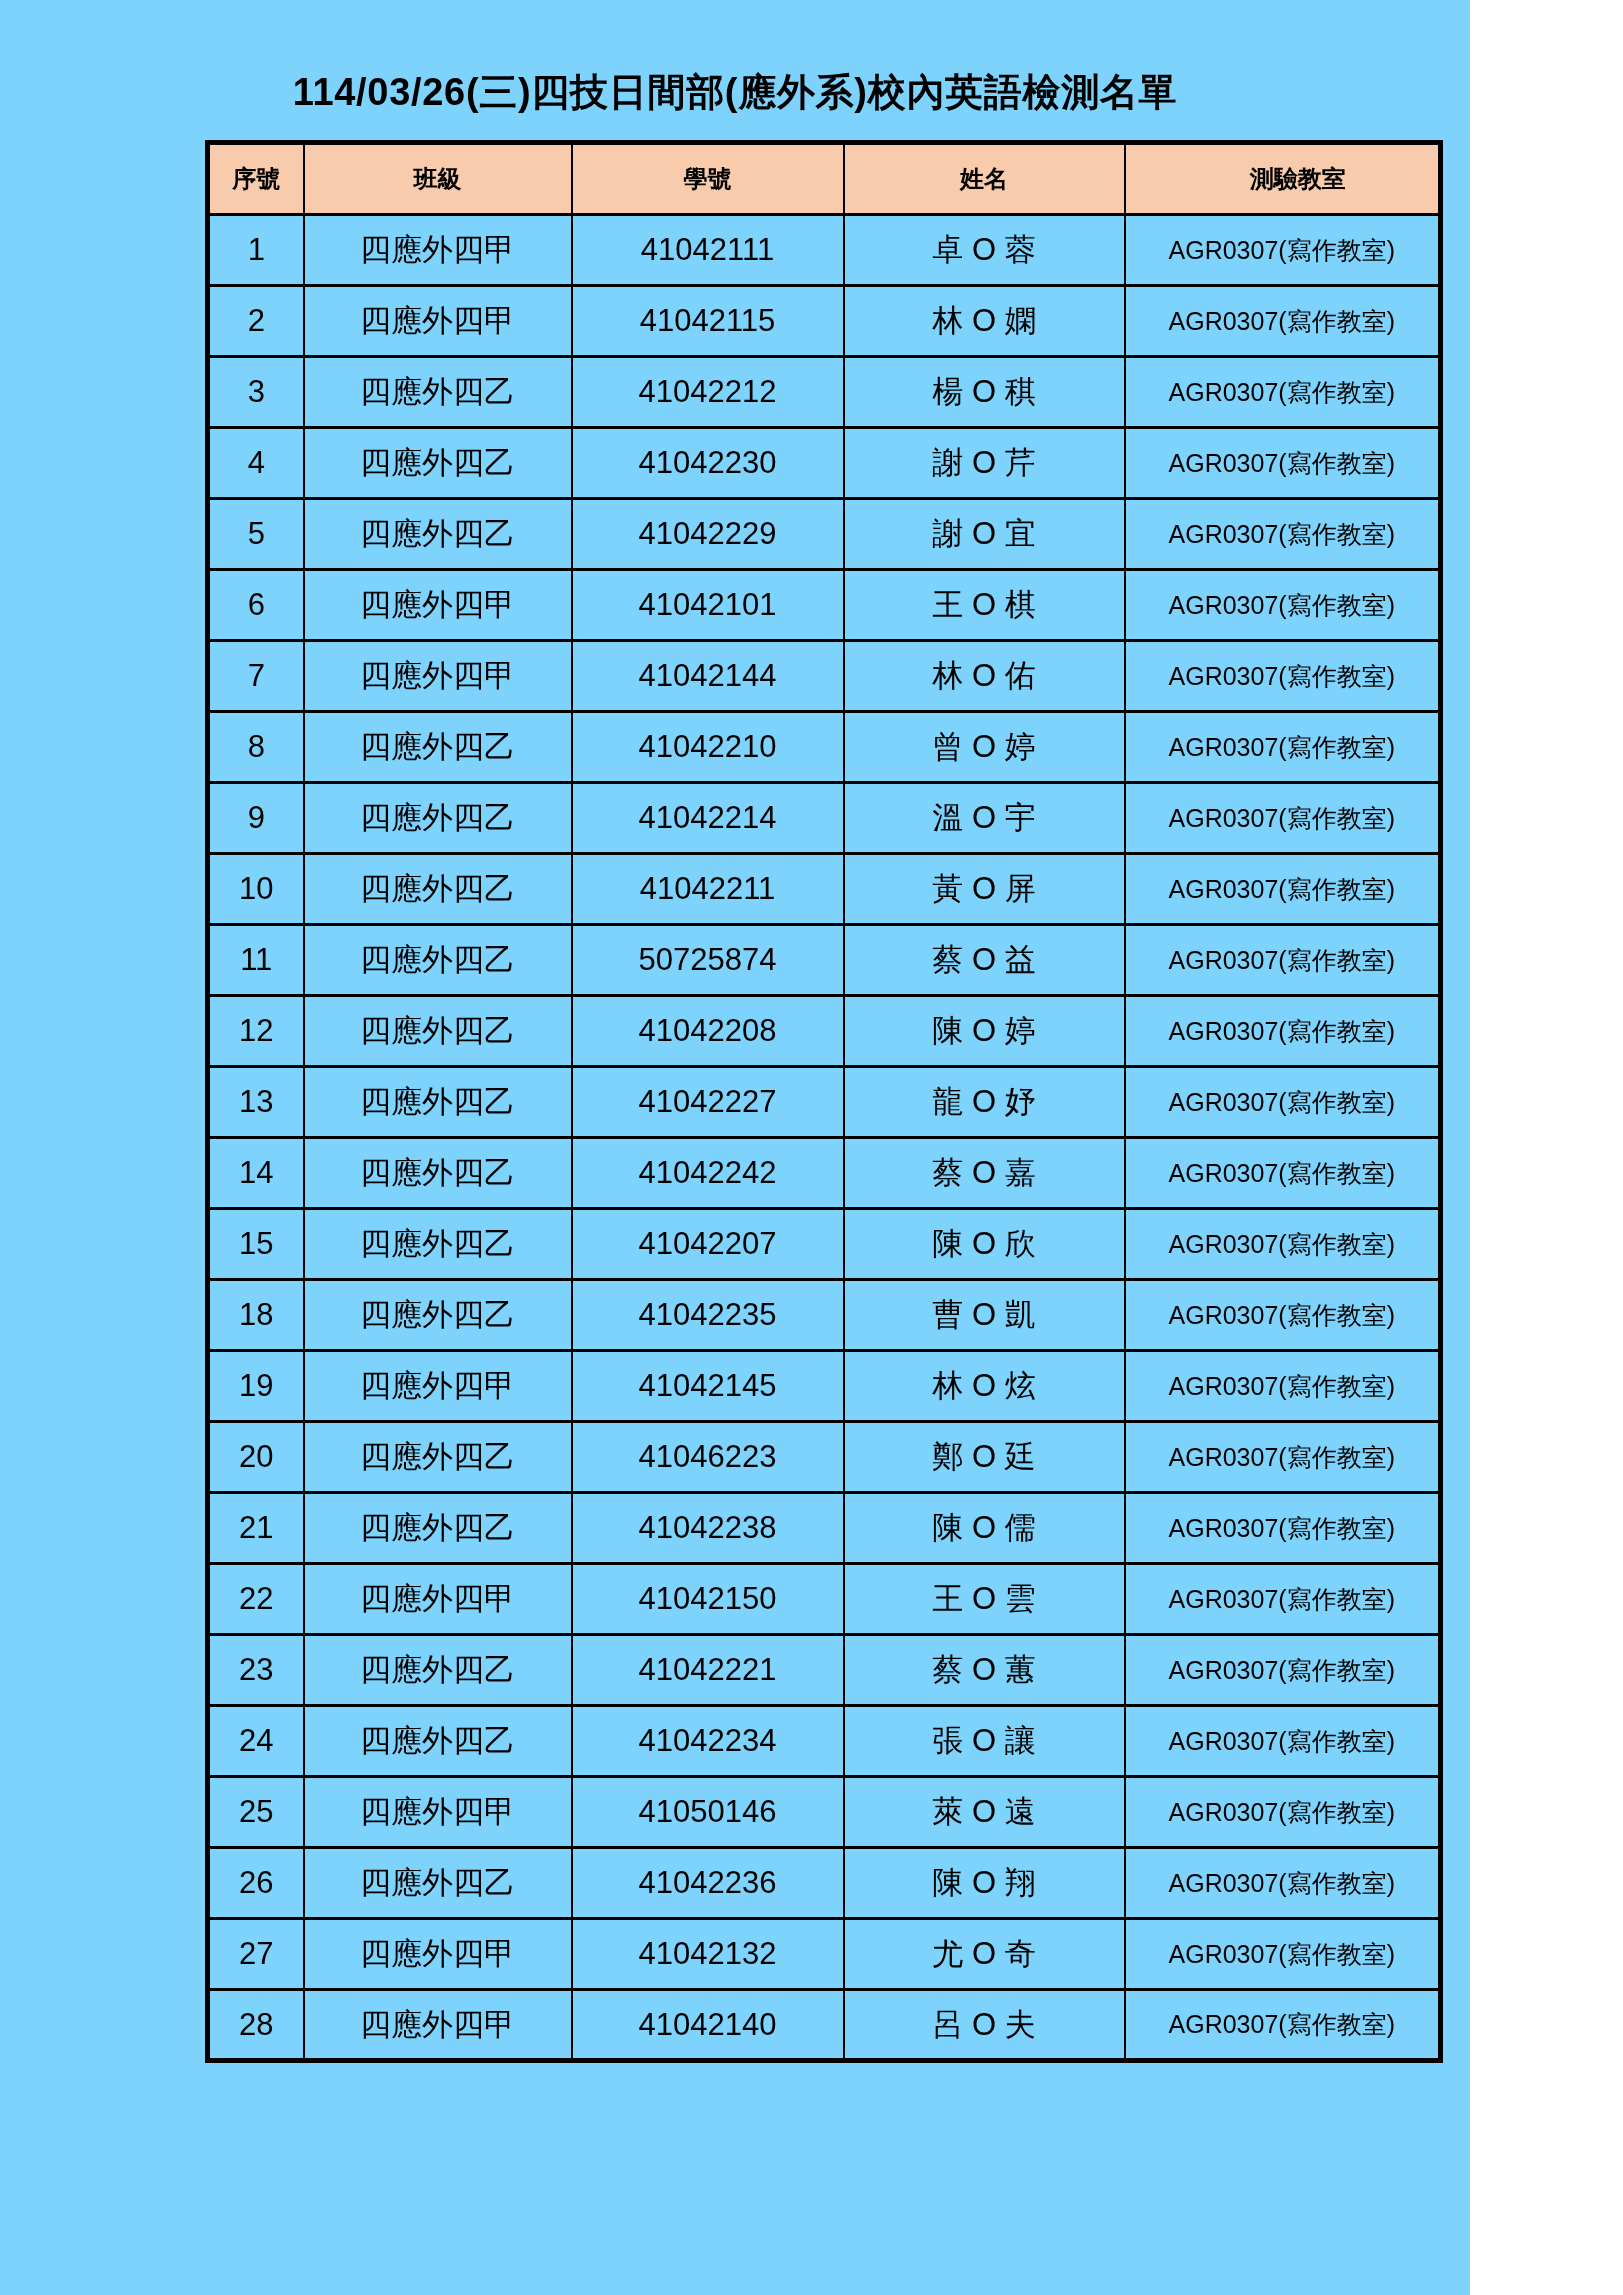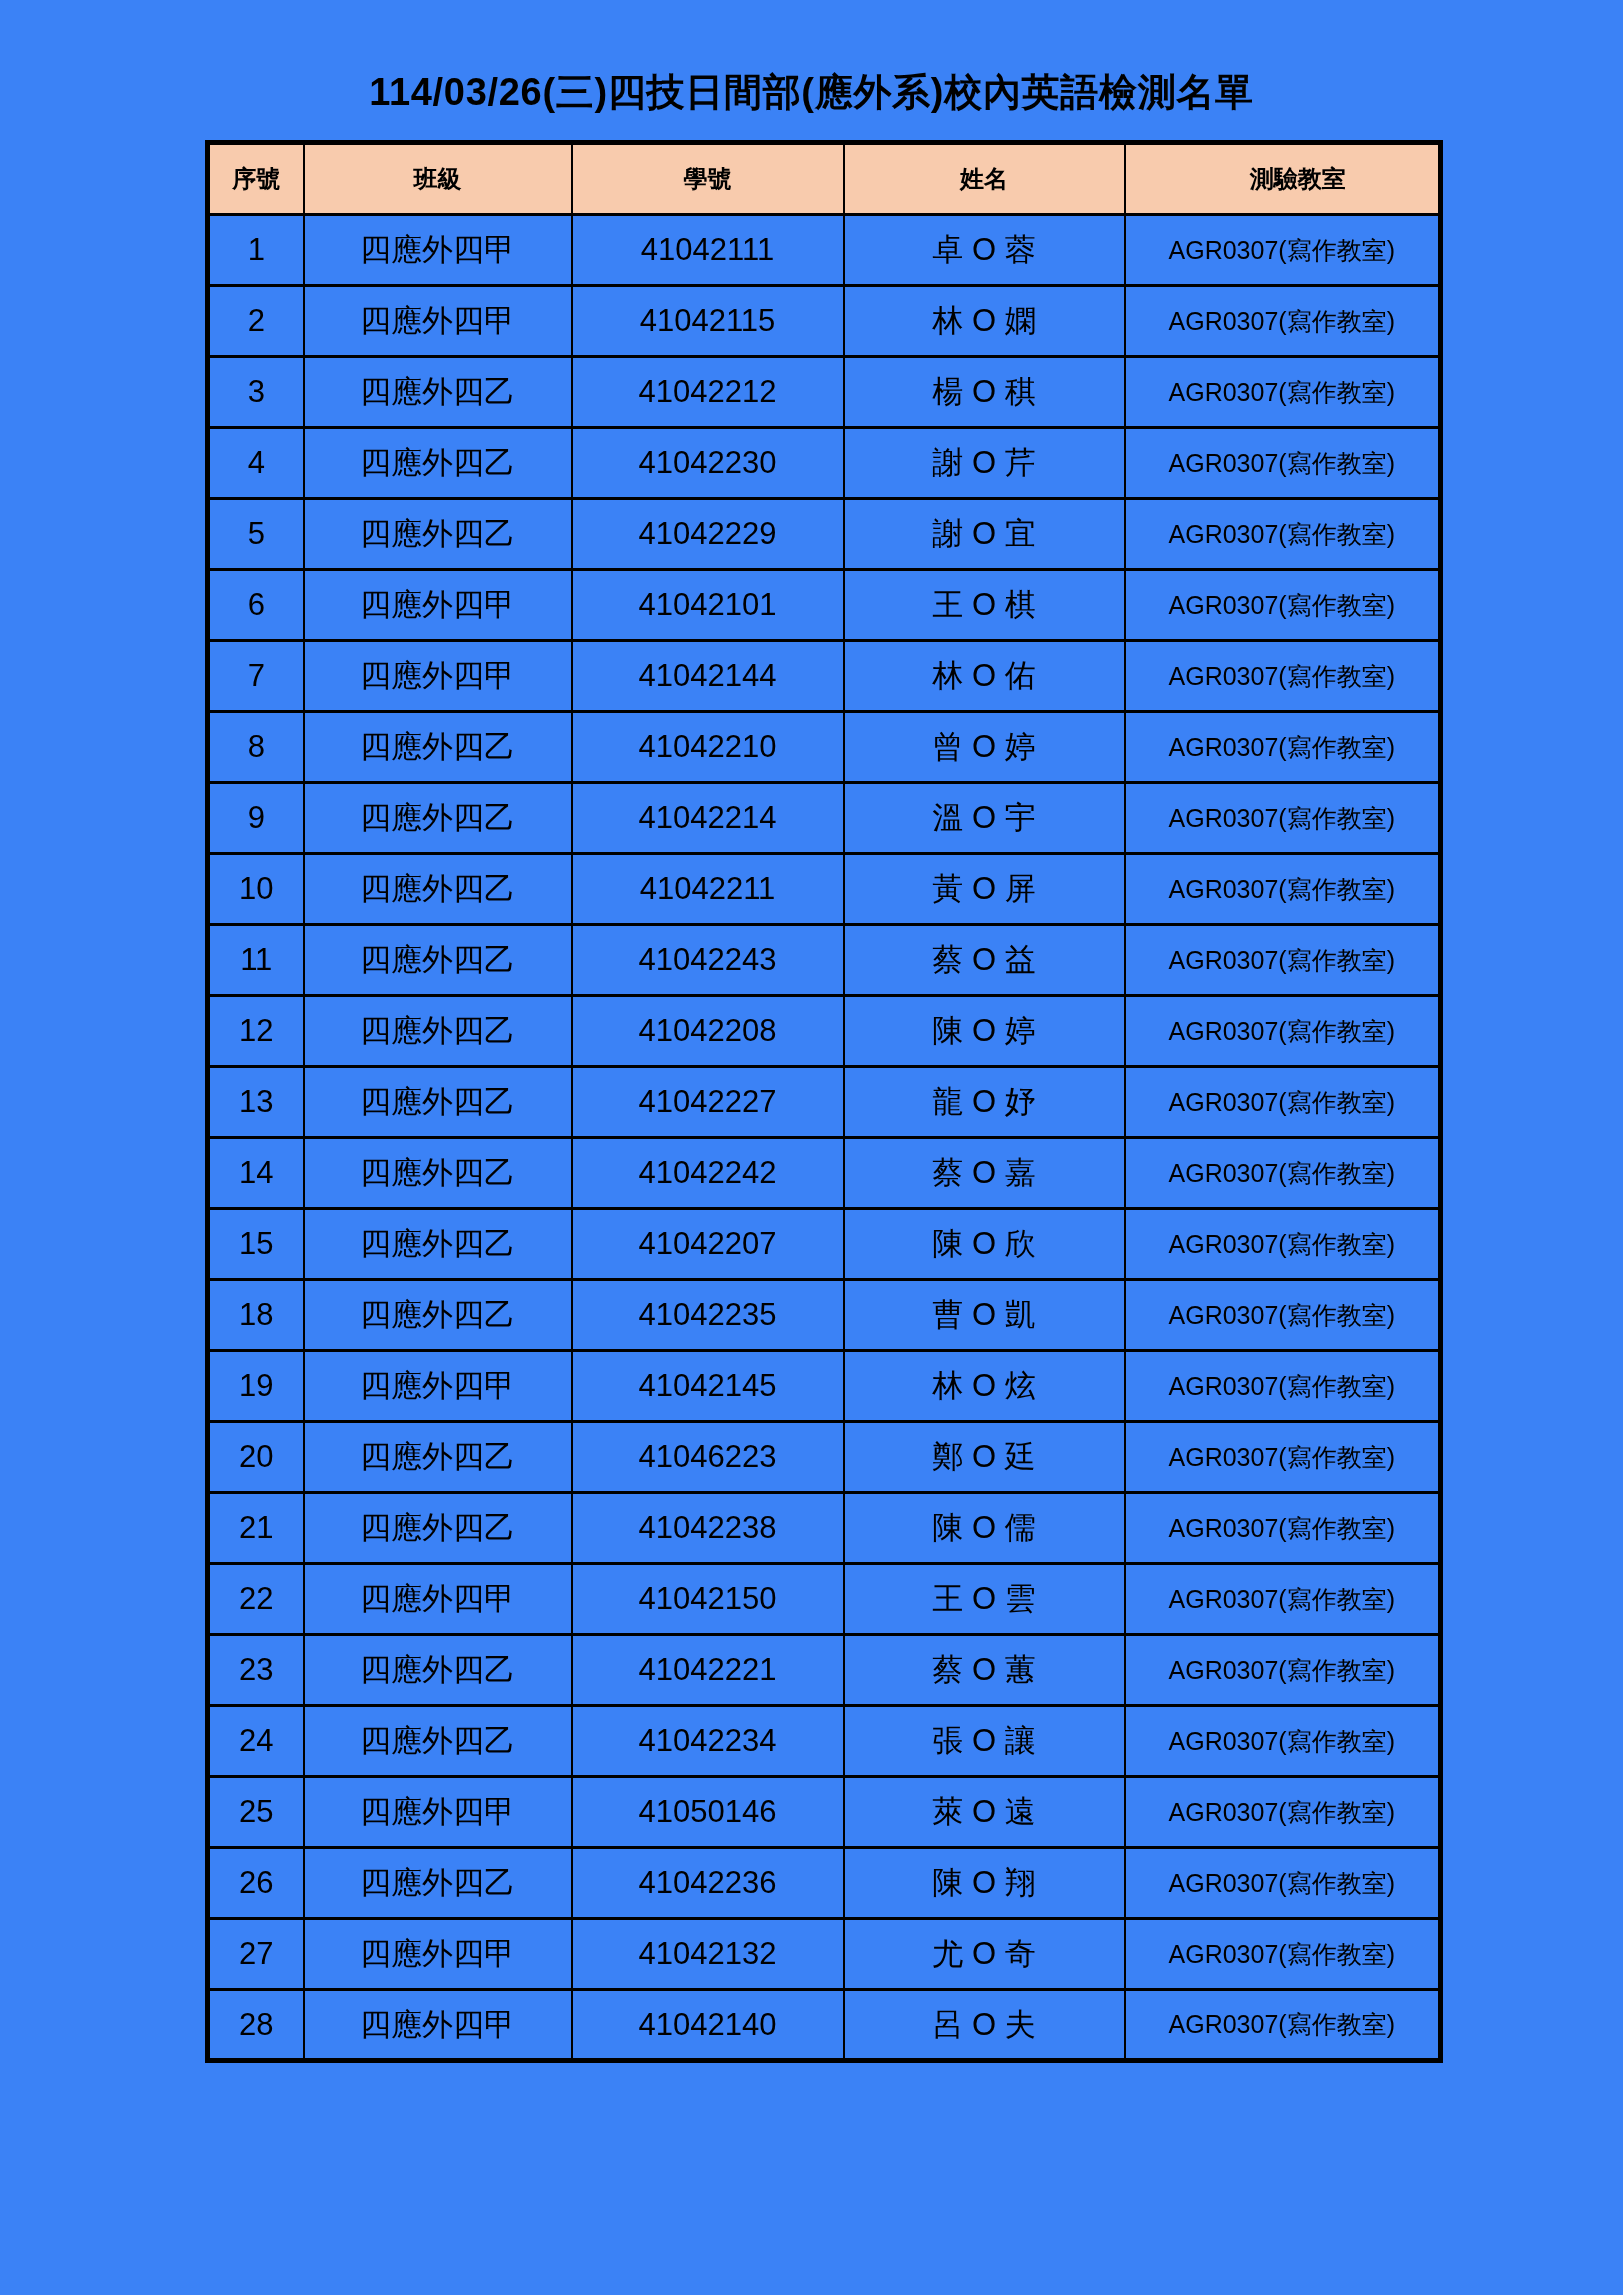--- a/index.html
+++ b/index.html
@@ -5,23 +5,23 @@
   * { box-sizing: border-box; }
   html, body {
     margin: 0;
     padding: 0;
     background: #ffffff;
     font-family: "Liberation Sans", "DejaVu Sans", sans-serif;
     color: #000000;
   }
   .page {
     position: relative;
-    width: 1623px;
+    width: 1470px;
     height: 2295px;
-    background: #3b82f6;
+    background: #7dd3fc;
     overflow: hidden;
   }
   .doc-title {
     margin: 0;
     padding-top: 69px;
     padding-bottom: 23.6px;
     text-align: center;
     font-size: 38px;
     line-height: 1.25;
     font-weight: bold;
@@ -151,21 +151,21 @@
         <tr>
           <td class="cell-no">10</td>
           <td class="cell-class">四應外四乙</td>
           <td class="cell-student-id">41042211</td>
           <td class="cell-name">黃 O 屏</td>
           <td class="cell-room">AGR0307(寫作教室)</td>
         </tr>
         <tr>
           <td class="cell-no">11</td>
           <td class="cell-class">四應外四乙</td>
-          <td class="cell-student-id">41042243</td>
+          <td class="cell-student-id">50725874</td>
           <td class="cell-name">蔡 O 益</td>
           <td class="cell-room">AGR0307(寫作教室)</td>
         </tr>
         <tr>
           <td class="cell-no">12</td>
           <td class="cell-class">四應外四乙</td>
           <td class="cell-student-id">41042208</td>
           <td class="cell-name">陳 O 婷</td>
           <td class="cell-room">AGR0307(寫作教室)</td>
         </tr>

